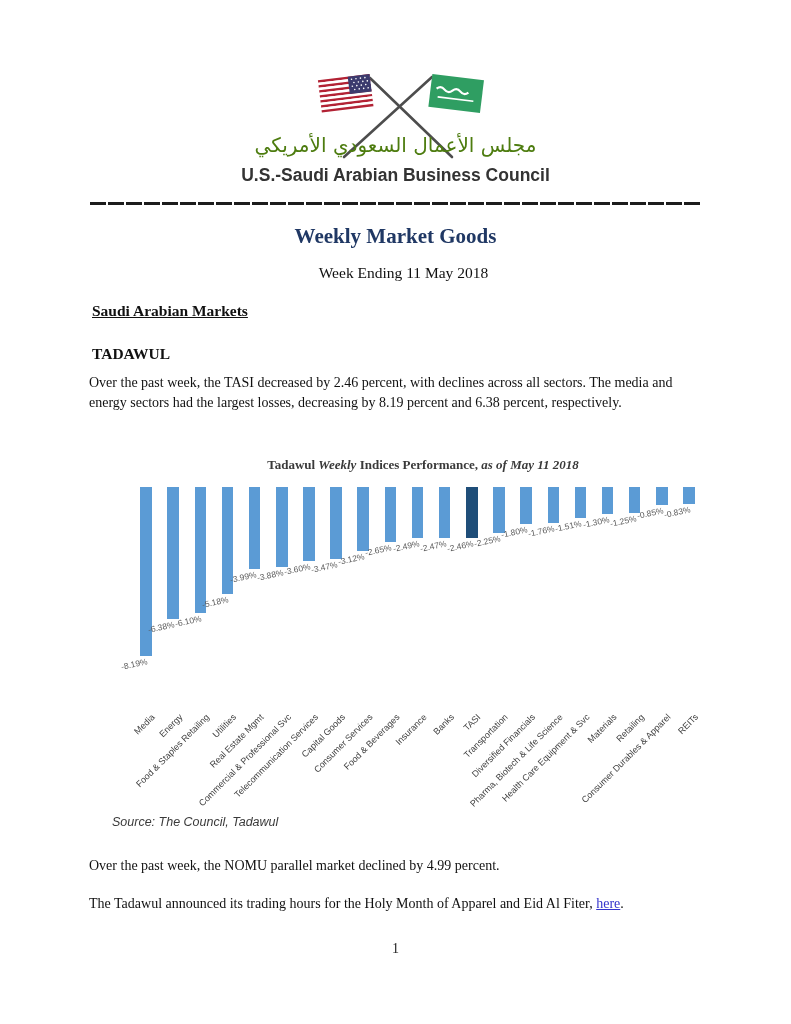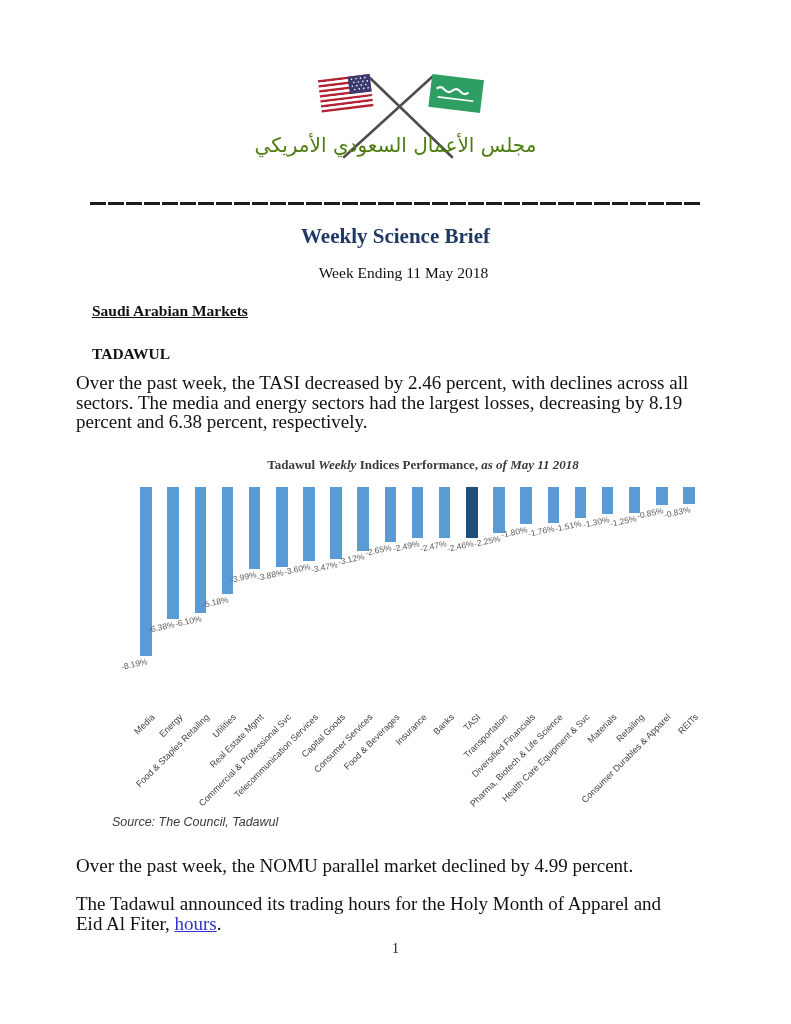--- a/index.html
+++ b/index.html
@@ -32,21 +32,21 @@
     font-size:15.5px; color:#111;padding-left:16px;
   }
   .markets-heading {
     position:absolute; left:92px; top:302px;
     font-size:15.5px; font-weight:bold; text-decoration:underline; color:#111;
   }
   .tadawul-heading {
     position:absolute; left:92px; top:345px;
     font-size:15.5px; font-weight:bold; color:#111;
   }
-  .para { position:absolute; left:76px; width:614px; font-size:19px; line-height:19.5px; color:#111; }
+  .para { position:absolute; left:89px; width:614px; font-size:14px; line-height:19.5px; color:#111; }
   .para-tasi   { top:373px; }
   .para-nomu   { top:856px; }
   .para-ramadan{ top:894px; }
   .doc-link { color:#3333cc; text-decoration:underline; cursor:pointer; }
   
   .chart {
     position:absolute; left:135px; top:455px; width:576px; height:352px;
     font-family:"Liberation Sans", sans-serif;
   }
   .chart-title {
@@ -120,24 +120,25 @@
     </g>
 
     <g transform="rotate(7 126 13)">
       <rect x="126" y="10" width="52" height="33" fill="#2f9e62"></rect>
       <path d="M132 24 q4 -4 8 0 t8 0 t8 0 t8 0" stroke="#ffffff" stroke-width="2.2" fill="none"></path>
       <line x1="134" y1="32" x2="170" y2="32" stroke="#ffffff" stroke-width="1.6"></line>
     </g>
   </svg>
 
   <div class="arabic-name" dir="rtl">مجلس الأعمال السعودي الأمريكي</div>
+  <div class="english-name">U.S.-Saudi Arabian Business Council</div>
 
   <div class="divider"></div>
 
-  <div class="doc-title">Weekly Science Brief</div>
+  <div class="doc-title">Weekly Market Goods</div>
   <div class="week-ending">Week Ending 11 May 2018</div>
 
   <div class="markets-heading">Saudi Arabian Markets</div>
   <div class="tadawul-heading">TADAWUL</div>
 
   <div class="para para-tasi">Over the past week, the TASI decreased by 2.46 percent, with declines across all sectors. The media and energy sectors had the largest losses, decreasing by 8.19 percent and 6.38 percent, respectively.</div>
 
   <div class="chart">
     <div class="chart-title" id="chart-title"><span>Tadawul </span><span class="it">Weekly</span><span> Indices Performance, </span><span class="it">as of May 11 2018</span></div>
     <div class="plot" id="chart-plot">
@@ -204,17 +205,17 @@
         <div class="bar" style="left: 548.25px; height: 17.127px; background: rgb(91, 155, 213);"></div>
         <div class="val-label" style="left: 528px; top: 23.127px;">-0.83%</div>
         <div class="cat-label" style="right: 18px;">REITs</div>
       </div>
   </div>
 
   <div class="chart-source">Source: The Council, Tadawul</div>
 
   <div class="para para-nomu">Over the past week, the NOMU parallel market declined by 4.99 percent.</div>
 
-  <div class="para para-ramadan"><span>The Tadawul announced its trading hours for the Holy Month of Apparel and Eid Al Fiter, </span><a class="doc-link">hours</a><span>.</span></div>
+  <div class="para para-ramadan"><span>The Tadawul announced its trading hours for the Holy Month of Apparel and Eid Al Fiter, </span><a class="doc-link">here</a><span>.</span></div>
 
   <div class="page-number">1</div>
 
 </div>
 
 </body></html>

